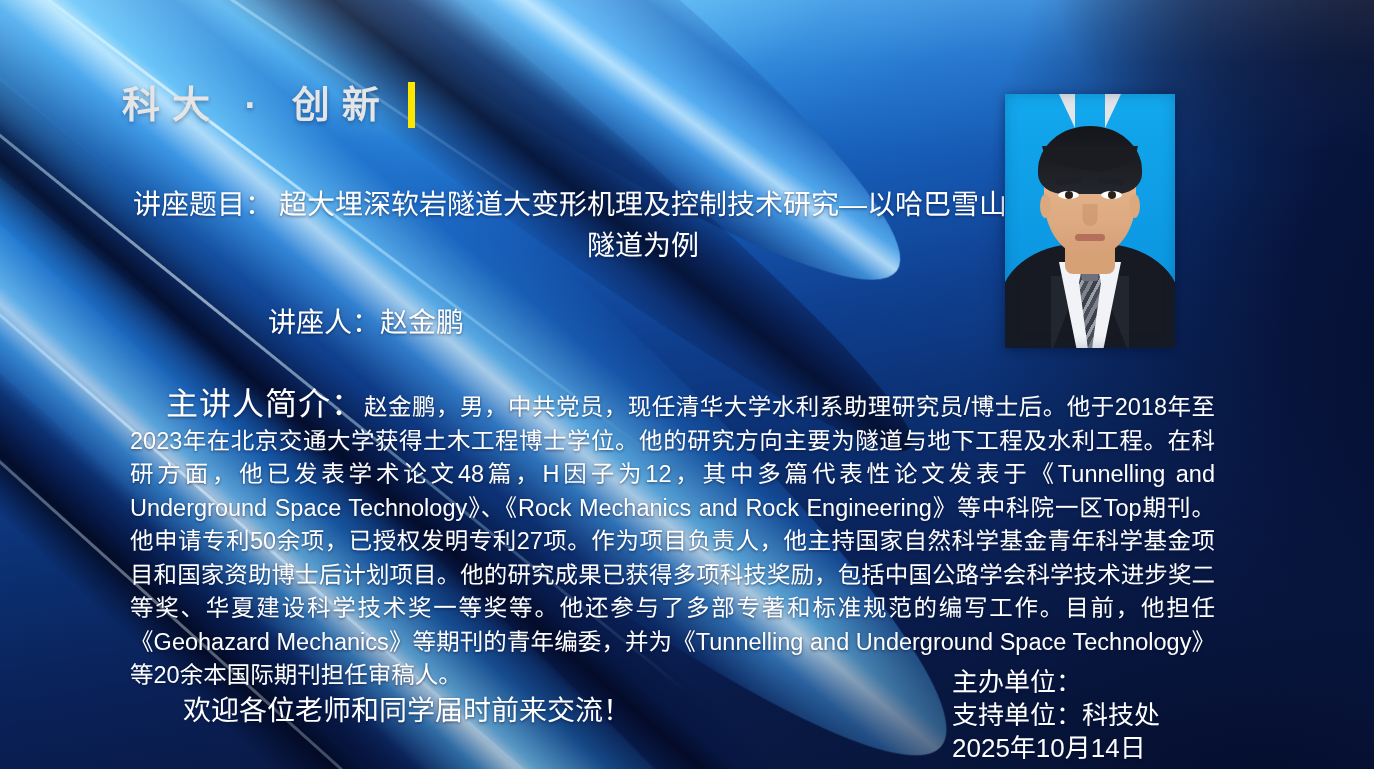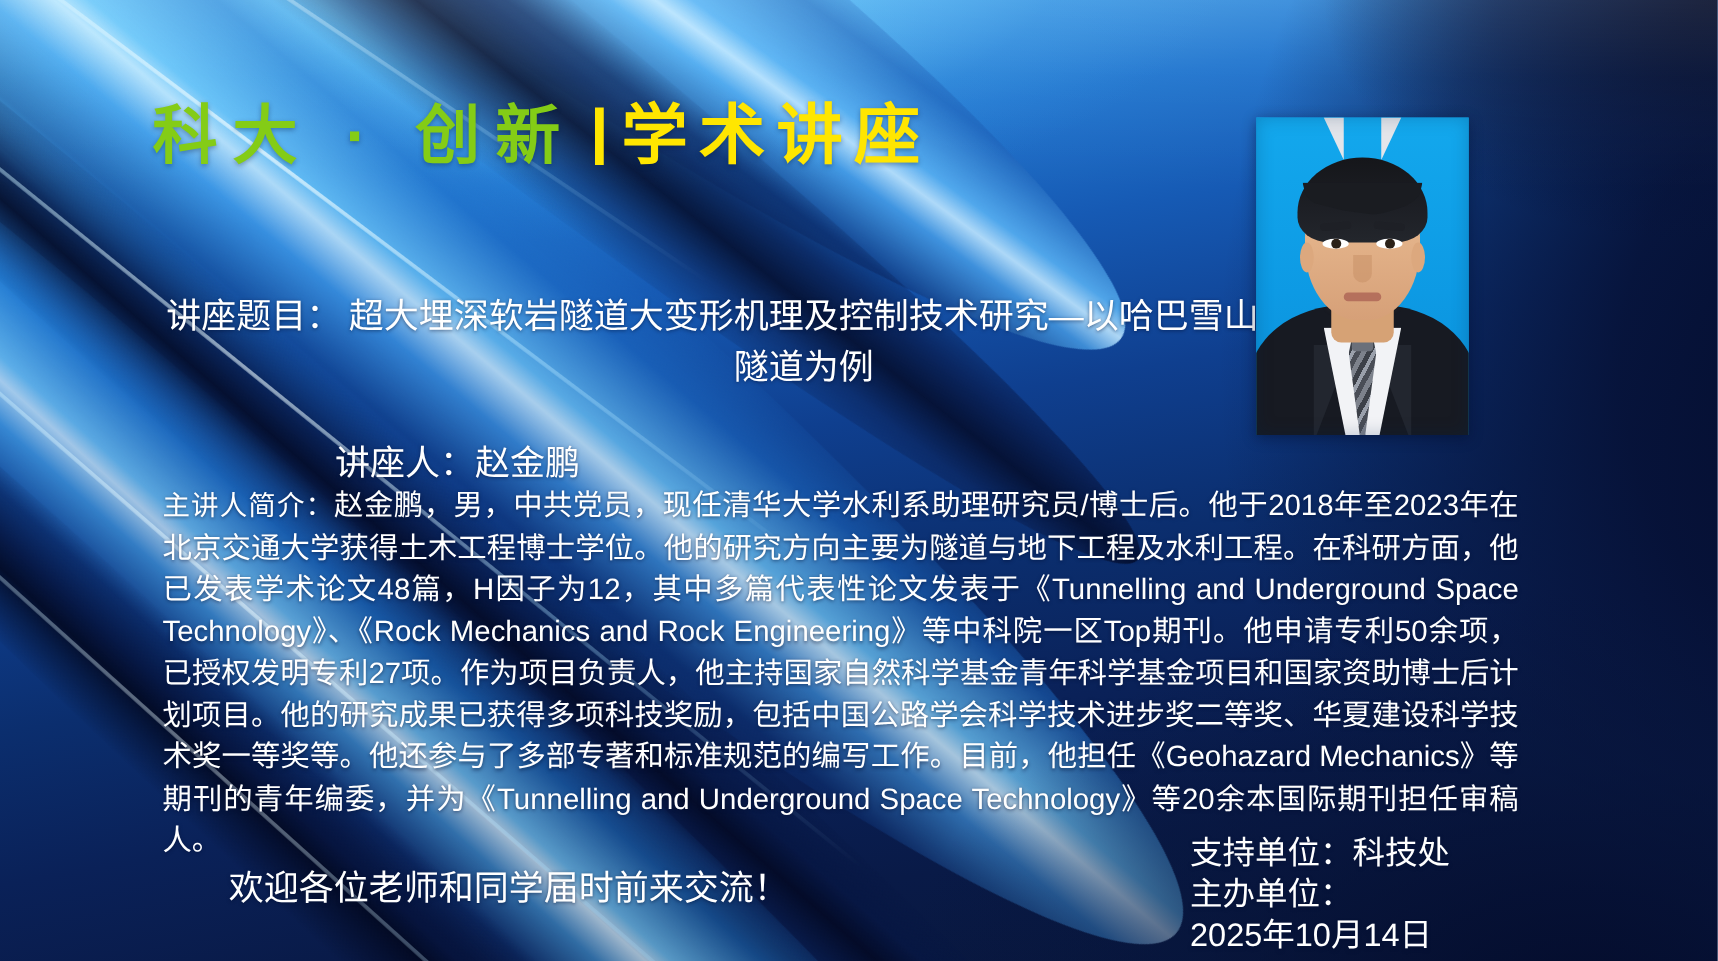--- a/index.html
+++ b/index.html
@@ -196,23 +196,23 @@
   
   #content { position:relative; width:100%; height:100%; }
 
   .title-row {
     position:absolute;
     left:122px; top:82px;
     display:flex; align-items:center;
     white-space:nowrap;
   }
   .title-main {
-    font-size:52px;
+    font-size:38px;
     font-weight:bold;
-    color:#84cc16;
+    color:#e5e5e5;
     letter-spacing:12px;
     line-height:1;
     text-shadow:0 2px 4px rgba(0,20,60,0.35);
   }
   .title-sep {
     display:inline-block;
     width:7px; height:46px;
     background:#ffe600;
     margin:0 14px 0 16px;
     flex:none;
@@ -225,21 +225,20 @@
     line-height:1;
     text-shadow:0 2px 4px rgba(0,20,60,0.35);
   }
 
   
   .info-block {
     position:absolute;
     left:133px; top:184px;
     width:880px;
     color:#ffffff;
-    margin-top:48px;
   }
   .info-line {
     display:flex;
     font-size:28px;
     line-height:41px;
     text-shadow:0 1px 3px rgba(0,15,50,0.55);
     white-space:nowrap;
   }
   .info-label { flex:none; }
   .info-value { }
@@ -261,22 +260,23 @@
     position:absolute;
     left:130px; top:388px;
     width:1085px;
     color:#ffffff;
     font-size:23.5px;
     line-height:33.5px;
     text-align:justify;
     text-shadow:0 1px 3px rgba(0,15,50,0.6);
   }
   .bio-label {
-    font-size:22px;
+    font-size:32px;
     letter-spacing:0.5px;
+    margin-left:36px;
   }
 
   
   .welcome {
     position:absolute;
     left:183px; top:694px;
     font-size:28px;
     line-height:34px;
     color:#ffffff;
     white-space:nowrap;
@@ -503,21 +503,20 @@
   <div class="bg-layer bg-dark-right"></div>
   <div class="bg-layer bg-dark-tr"></div>
   <div class="bg-layer bg-dark-br"></div>
   <div class="bg-layer bg-sheen"></div>
 
   <div id="content">
 
     <div class="title-row">
       <span class="title-main">科大 · 创新</span>
       <span class="title-sep"></span>
-      <span class="title-sub">学术讲座</span>
     </div>
 
     <div class="info-block">
 
       <div class="info-line topic-line">
         <span class="info-label">讲座题目：</span>
         <span class="info-value topic-value">超大埋深软岩隧道大变形机理及控制技术研究—以哈巴雪山隧道为例</span>
       </div>
 
       <div class="spacer-sm"></div>
@@ -532,22 +531,22 @@
       </div>
     </div>
 
     <div class="bio">
       <span class="bio-label">主讲人简介：</span><span>赵金鹏，男，中共党员，现任清华大学水利系助理研究员/博士后。他于2018年至2023年在北京交通大学获得土木工程博士学位。他的研究方向主要为隧道与地下工程及水利工程。在科研方面，他已发表学术论文48篇，H因子为12，其中多篇代表性论文发表于《Tunnelling and Underground Space Technology》、《Rock Mechanics and Rock Engineering》等中科院一区Top期刊。他申请专利50余项，已授权发明专利27项。作为项目负责人，他主持国家自然科学基金青年科学基金项目和国家资助博士后计划项目。他的研究成果已获得多项科技奖励，包括中国公路学会科学技术进步奖二等奖、华夏建设科学技术奖一等奖等。他还参与了多部专著和标准规范的编写工作。目前，他担任《Geohazard Mechanics》等期刊的青年编委，并为《Tunnelling and Underground Space Technology》等20余本国际期刊担任审稿人。</span>
     </div>
 
     <div class="welcome">欢迎各位老师和同学届时前来交流！</div>
 
     <div class="organizer">
+      <div>主办单位：</div>
       <div>支持单位：科技处</div>
-      <div>主办单位：</div>
       <div>2025年10月14日</div>
     </div>
 
     <div class="photo-frame">
       <div class="photo-bg"></div>
 
       <div class="suit">
         <div class="suit-lapel-l"></div>
         <div class="suit-lapel-r"></div>
       </div>

